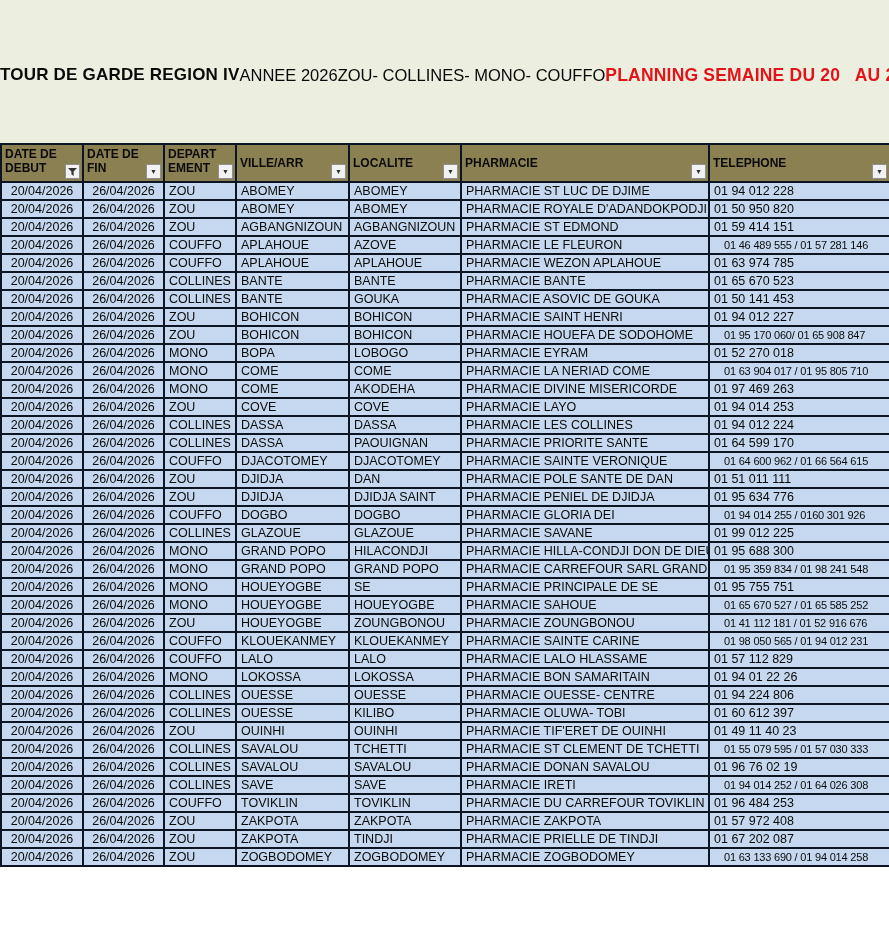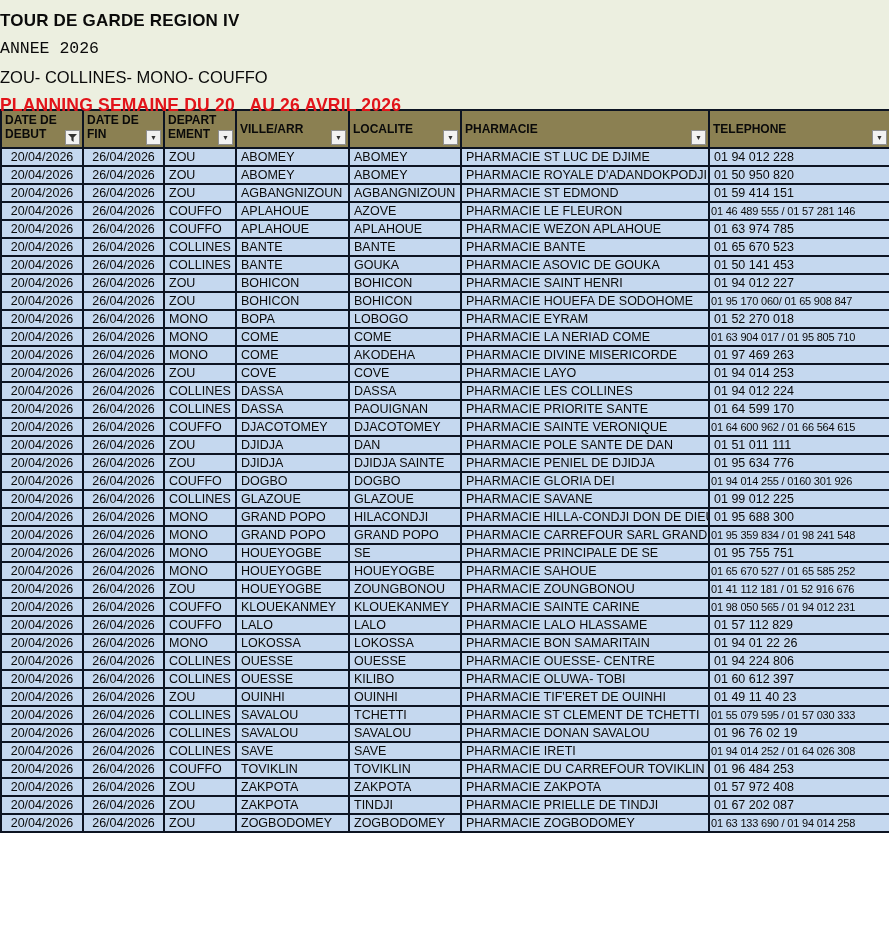--- a/index.html
+++ b/index.html
@@ -13,27 +13,27 @@
     --btn-border:#8f8f8f;
   }
   *{box-sizing:border-box;margin:0;padding:0;}
   html,body{margin:0;padding:0;}
   body{font-family:"Liberation Sans",sans-serif;color:var(--text);}
   .sheet{
     width:889px;height:942px;overflow:hidden;background:#fff;position:relative;
   }
   
   .title-block{
-    width:889px;height:109px;background:var(--title-bg);
-    display:flex;flex-direction:column;align-items:flex-start;
+    width:889px;height:143px;background:var(--title-bg);
+    display:flex;flex-direction:row;align-items:center;
     padding-top:7px;
   }
   .title-line{line-height:28px;white-space:pre;text-align:center;}
   .t1{font-size:17px;font-weight:bold;letter-spacing:.2px;}
-  .t2{font-size:16.5px;font-family:Liberation Mono, monospace;}
+  .t2{font-size:16.5px;}
   .t3{font-size:16.5px;}
   .t4{font-size:17.5px;font-weight:bold;color:var(--red);letter-spacing:.2px;}
   
   table.grid{
     width:889px;table-layout:fixed;border-collapse:collapse;
   }
   .grid th,.grid td{
     border:2px solid var(--border);
     overflow:hidden;white-space:nowrap;
   }
@@ -56,21 +56,21 @@
   }
   .fbtn svg{display:block;}
   .grid td{
     background:var(--row-bg);
     height:18px;font-size:12.5px;padding:0 4px;
     vertical-align:middle;color:var(--text);
   }
   td.c-date{text-align:center;padding:0 3px;}
   td.c-left{text-align:left;}
   td.c-tel{text-align:left;white-space:nowrap;}
-  td.c-tel.shrink{font-size:11px;letter-spacing:-.2px;padding:0 1px;}
+  td.c-tel.shrink{font-size:11px;letter-spacing:-.2px;padding:0 14px;}
 </style>
 </head>
 <body>
 
 <div class="sheet">
 
   <div class="title-block">
     <div class="title-line t1">TOUR DE GARDE REGION IV</div>
     <div class="title-line t2">ANNEE 2026</div>
     <div class="title-line t3">ZOU- COLLINES- MONO- COUFFO</div>
@@ -287,21 +287,21 @@
       <td class="c-left">DJIDJA</td>
       <td class="c-left">DAN</td>
       <td class="c-left">PHARMACIE POLE SANTE DE DAN</td>
       <td class="c-tel">01 51 011 111</td>
     </tr>
         <tr>
       <td class="c-date">20/04/2026</td>
       <td class="c-date">26/04/2026</td>
       <td class="c-left">ZOU</td>
       <td class="c-left">DJIDJA</td>
-      <td class="c-left">DJIDJA SAINTE</td>
+      <td class="c-left">DJIDJA SAINT</td>
       <td class="c-left">PHARMACIE PENIEL DE DJIDJA</td>
       <td class="c-tel">01 95 634 776</td>
     </tr>
         <tr>
       <td class="c-date">20/04/2026</td>
       <td class="c-date">26/04/2026</td>
       <td class="c-left">COUFFO</td>
       <td class="c-left">DOGBO</td>
       <td class="c-left">DOGBO</td>
       <td class="c-left">PHARMACIE GLORIA DEI</td>

